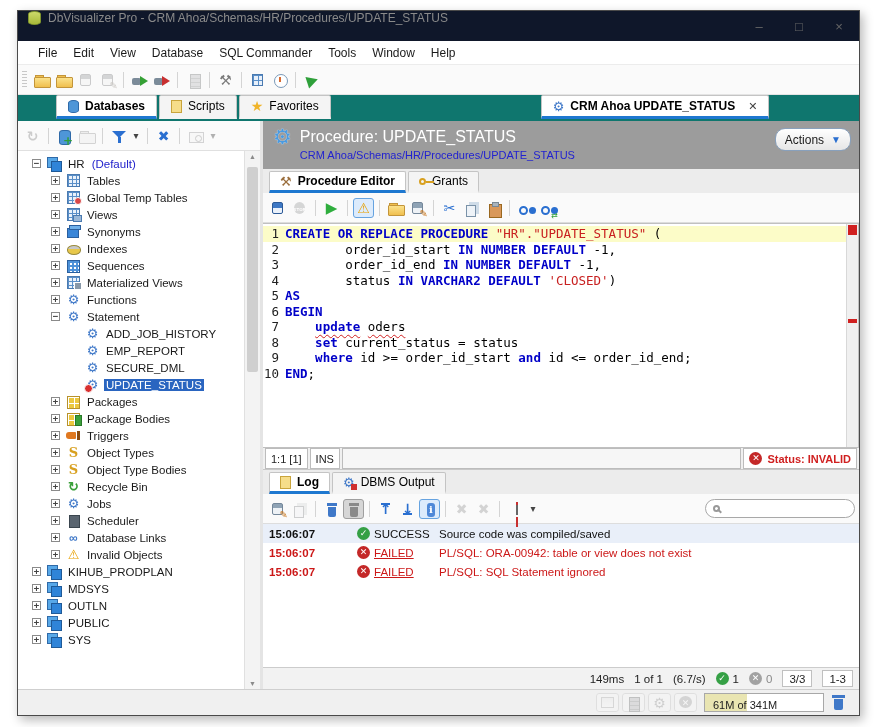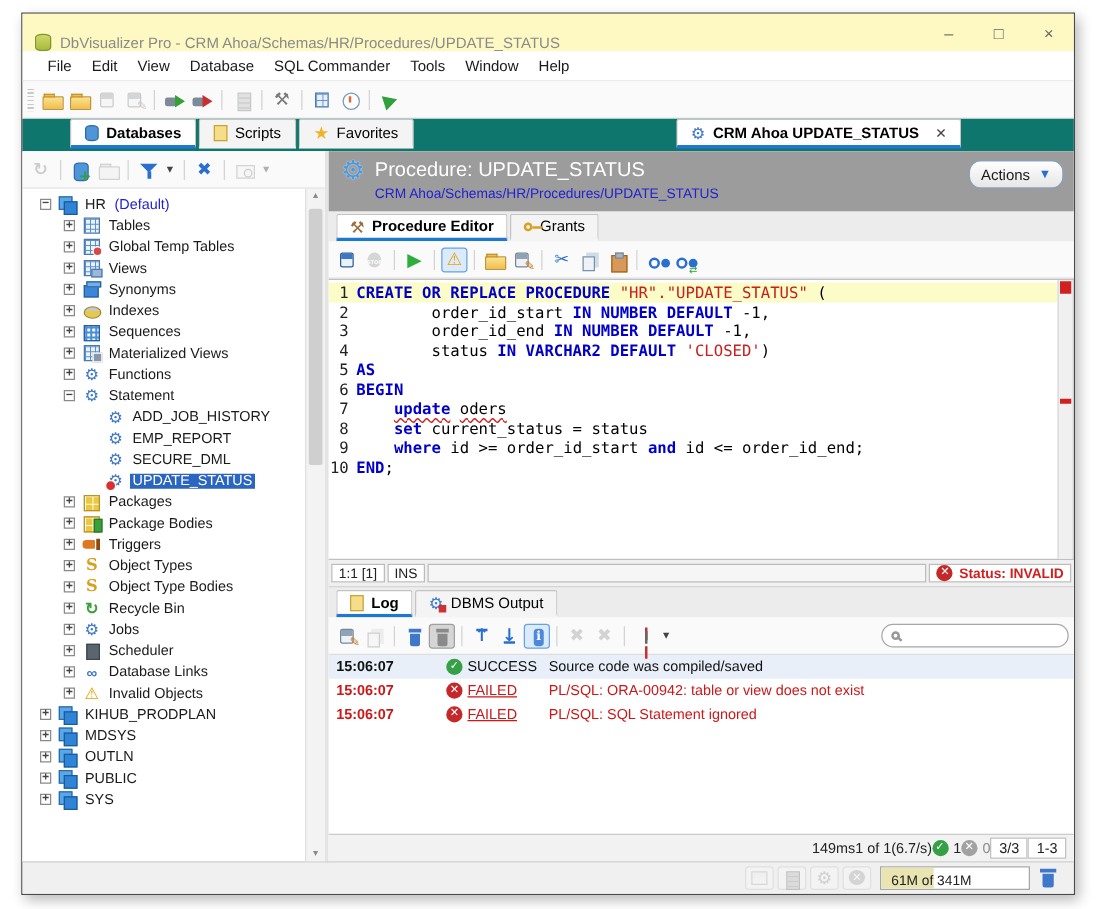--- a/index.html
+++ b/index.html
@@ -1,20 +1,20 @@
 <!DOCTYPE html>
 <html><head>
 <meta charset="utf-8">
 <style>
   *{box-sizing:border-box;margin:0;padding:0}
   html,body{width:877px;height:727px;background:#fff;font-family:"Liberation Sans",sans-serif;overflow:hidden}
   .win{position:absolute;left:17px;top:10px;width:843px;height:706px;background:#f0f0f0;border:1px solid #4a4a4a;box-shadow:3px 4px 10px rgba(0,0,0,.28);display:flex;flex-direction:column}
 
   
-  .titlebar{height:30px;background:#fef9c3;display:flex;align-items:flex-end;padding-left:10px;flex:none}
+  .titlebar{height:30px;background:#0f172a;display:flex;align-items:flex-start;padding-left:10px;flex:none}
   .v-dbtitle{width:13px;height:14px;background:linear-gradient(#cdd96a,#a8ba3a);border:1px solid #7f942c;border-radius:6px/3px;margin-right:7px;flex:none}
   .title{font-size:12px;color:#8a8a8a;white-space:nowrap;overflow:hidden;flex:1}
   .wctrl{display:flex;height:100%;flex:none}
   .wbtn{width:40px;height:100%;display:flex;align-items:center;justify-content:center;color:#666;font-size:13px;cursor:pointer}
 
   
   .menubar{height:24px;background:#fff;display:flex;align-items:center;padding-left:12px;flex:none;border-bottom:1px solid #ececec}
   .mitem{font-size:12px;color:#1a1a1a;padding:3px 8px;cursor:pointer}
 
   
@@ -160,21 +160,21 @@
   .codetext{flex:1}
   .k{color:#0000c8;font-weight:bold}
   .s{color:#c82020}
   .e{text-decoration:underline wavy #d02020 1px;text-underline-offset:3px}
   .anno{width:12px;background:#f0f0f0;border-left:1px solid #d8d8d8;position:relative;flex:none}
   .am1{position:absolute;top:1px;left:1px;width:9px;height:10px;background:#d02020}
   .am2{position:absolute;top:95px;left:1px;width:9px;height:4px;background:#d02020}
 
   
   .edstatus{height:21px;flex:none;display:flex;align-items:center;gap:2px;background:#f0f0f0;padding:1px 2px}
-  .cell{background:#fff;border:1px solid #bcbcbc;height:15px;display:inline-flex;align-items:center;padding:0 5px;font-size:11px;color:#222;white-space:nowrap}
+  .cell{background:#fff;border:1px solid #bcbcbc;height:21px;display:inline-flex;align-items:center;padding:0 5px;font-size:11px;color:#222;white-space:nowrap}
   .cell.fill{flex:1;background:#f6f6f6}
   .statusinv{color:#d02020;font-weight:bold;gap:5px}
   .sicon{width:13px;height:13px;border-radius:50%;color:#fff;font:bold 9px/13px "DejaVu Sans",sans-serif;text-align:center;display:inline-block;flex:none}
   .sicon.ok{background:#35a045}
   .sicon.err{background:#c42828}
   .sicon.gray{background:#a2a2a2}
 
   
   .logpanel{height:220px;flex:none;display:flex;flex-direction:column;background:#fff;border-top:1px solid #c8c8c8}
   .search{margin-left:auto;width:150px;height:19px;border:1px solid #a8a8a8;border-radius:10px;background:#fff;display:flex;align-items:center;padding:0 7px;gap:5px}
@@ -187,21 +187,21 @@
   .c-time{width:88px;flex:none}
   .c-status{width:82px;flex:none;display:flex;align-items:center;gap:4px}
   .c-msg{flex:1;min-width:0}
   .lrow{display:flex;height:19px;align-items:center;font-size:11.5px;cursor:default}
   .lrow .c-time{font-weight:bold;padding:0 6px}
   .lrow .c-status{padding:0 6px}
   .lrow .c-msg{padding:0 6px;white-space:nowrap;overflow:hidden}
   .lrow.ok{background:#e9eff9;color:#111}
   .lrow.err{color:#cc1818}
   .lrow.err .stext{text-decoration:underline}
-  .logfooter{height:22px;flex:none;display:flex;align-items:center;justify-content:flex-end;background:#f2f2f2;border-top:1px solid #cccccc;padding:0 6px;font-size:11.5px;color:#222}
+  .logfooter{height:22px;flex:none;display:flex;align-items:center;justify-content:flex-end;gap:10px;background:#f2f2f2;border-top:1px solid #cccccc;padding:0 6px;font-size:11.5px;color:#222}
   .fstat{display:flex;align-items:center;gap:4px}
   .fstat .dim{color:#8a8a8a}
   .fcell{border:1px solid #c0c0c0;background:#fff;padding:0 6px;height:17px;display:flex;align-items:center}
 
   
   .appstatus{height:26px;flex:none;display:flex;align-items:center;justify-content:flex-end;gap:3px;padding:0 14px;background:#f0f0f0;border-top:1px solid #cfcfcf}
   .sbicons{display:flex;gap:3px}
   .sbicons .icn{border:1px solid #c8c8c8;background:#f8f8f8;width:23px;height:19px}
   .mem{position:relative;width:120px;height:19px;border:1px solid #a8a8a8;background:#fff;font-size:11px;display:flex;align-items:flex-end;padding-left:8px;overflow:hidden;margin-left:4px;cursor:pointer}
   .memfill{position:absolute;left:0;top:0;bottom:0;width:42px;background:#e9e5b2}

